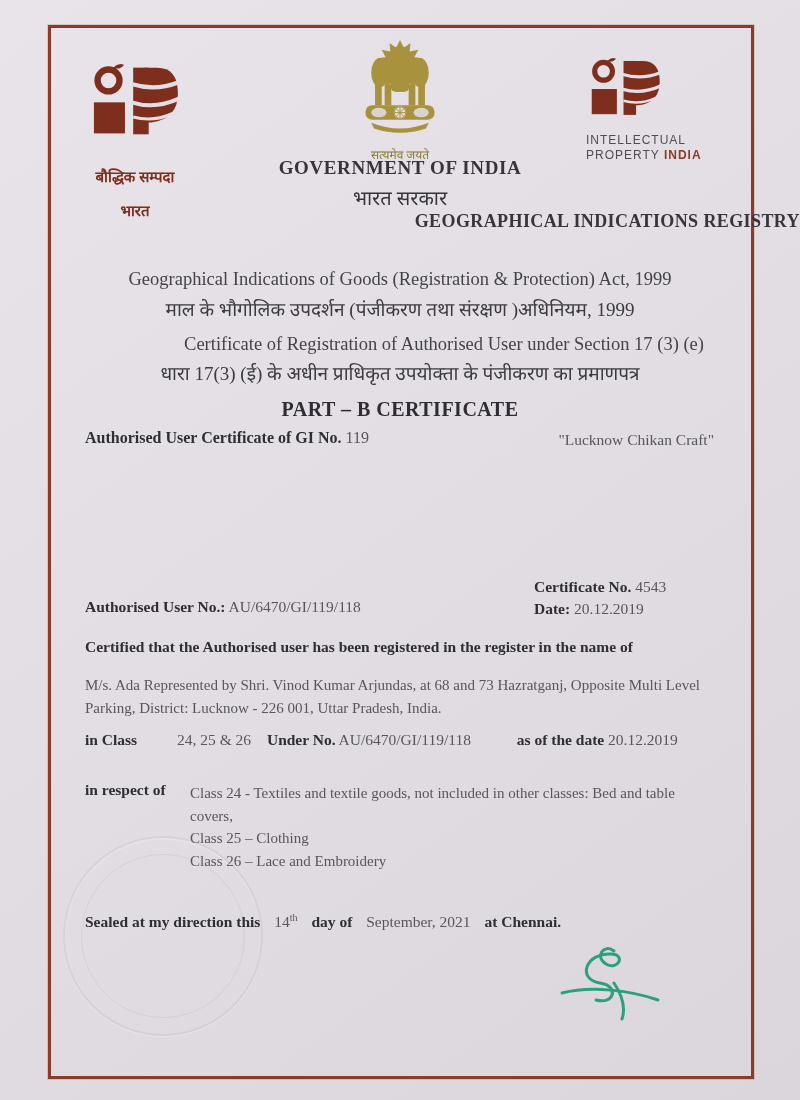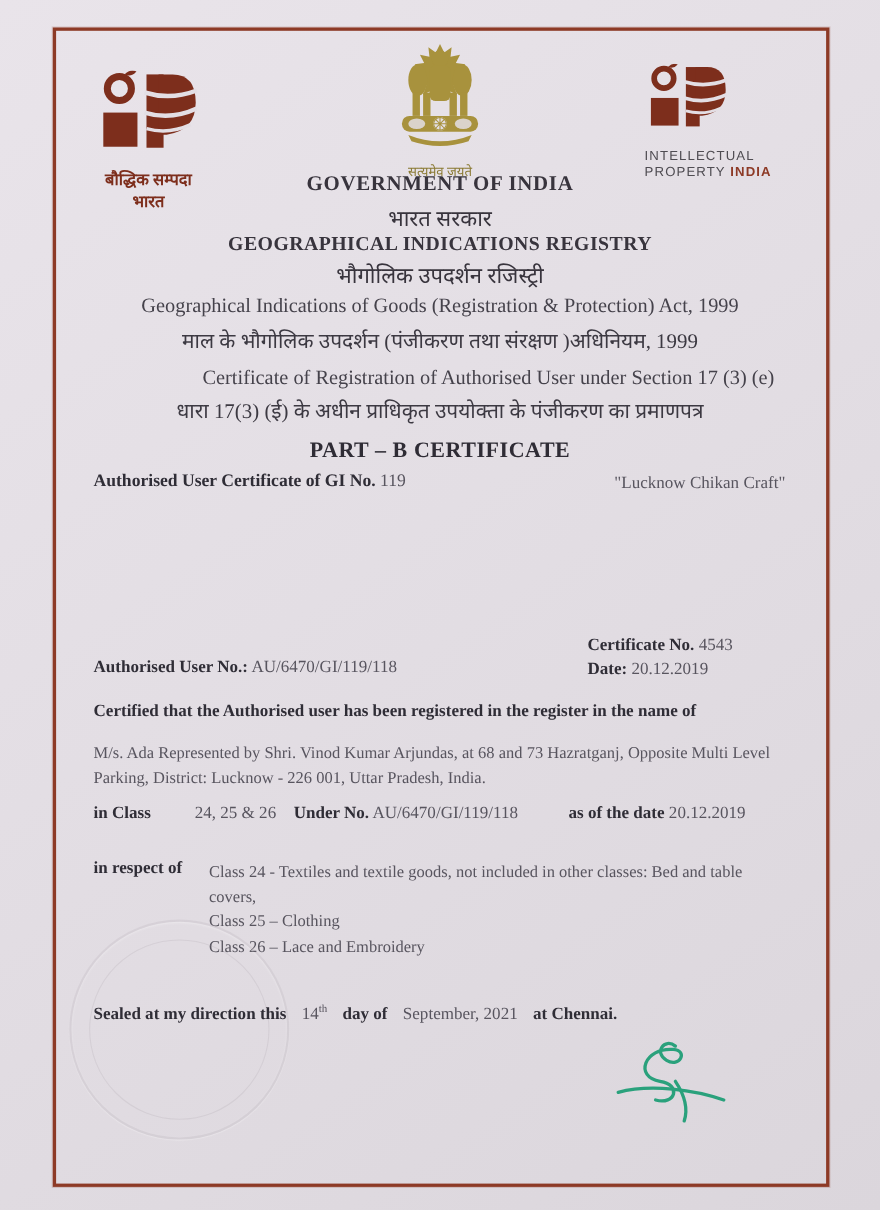--- a/index.html
+++ b/index.html
@@ -15,34 +15,34 @@
   .border-frame {
     position:absolute; left:48px; top:25px; right:46px; bottom:21px;
     border:3px solid #8d3a26;
     box-shadow:0 0 0 1px rgba(141,58,38,.18);
     pointer-events:none;
   }
   
   .logo-left { position:absolute; left:74px; top:64px; width:122px; text-align:center; }
   .logo-right { position:absolute; left:586px; top:58px; width:140px; text-align:left; }
   .ip-caption-hi {
-    margin-top:4px; color:#7d2e1c; font-weight:bold; font-size:15px; line-height:1.05;
+    margin-top:18px; color:#7d2e1c; font-weight:bold; font-size:15px; line-height:1.05;
   }
   .ip-caption-en {
     margin-top:3px; font-family:"Liberation Sans", sans-serif; font-size:12px;
     letter-spacing:1px; color:#4f4c52; line-height:1.25;
   }
   .ip-caption-en .india { color:#8d3a26; font-weight:bold; }
   .emblem { position:absolute; left:340px; top:38px; width:120px; text-align:center; }
   .emblem-motto { margin-top:0px; color:#8a7a33; font-size:12px; }
   
   .c { position:absolute; left:0; width:100%; text-align:center; color:#38343d; }
   .gov-en        { top:157px; font-size:19px; font-weight:bold; letter-spacing:.6px; }
   .gov-hi        { top:184px; font-size:20px; }
-  .registry-en   { top:211px; font-size:18px; font-weight:bold; letter-spacing:.4px; }
+  .registry-en   { top:211px; font-size:18px; font-weight:bold; letter-spacing:.4px;text-align:right; }
   .registry-hi   { top:236px; font-size:20px; }
   .act-en        { top:269px; font-size:18.5px; color:#45424b; }
   .act-hi        { top:296px; font-size:19px; color:#3c3942; }
   .section-en    { top:334px; font-size:18.5px; color:#45424b;padding-left:44px; }
   .section-hi    { top:360px; font-size:19px; color:#3c3942; }
   .part-title    { top:398px; font-size:20px; font-weight:bold; letter-spacing:.5px; color:#2f2c35; }
   
   .lbl { font-weight:bold; color:#2f2d36; }
   .val { color:#58555f; }
   .gi-line-label { position:absolute; left:85px; top:429px; font-size:16px; }
@@ -143,21 +143,20 @@
       <div>
         <span>PROPERTY</span>
         <span class="india">INDIA</span>
       </div>
     </div>
   </div>
 
   <div class="c gov-en">GOVERNMENT OF INDIA</div>
   <div class="c gov-hi">भारत सरकार</div>
   <div class="c registry-en">GEOGRAPHICAL INDICATIONS REGISTRY</div>
-  <div class="c registry-hi">भौगोलिक उपदर्शन रजिस्ट्री</div>
   <div class="c act-en">Geographical Indications of Goods (Registration &amp; Protection) Act, 1999</div>
   <div class="c act-hi">माल के भौगोलिक उपदर्शन (पंजीकरण तथा संरक्षण )अधिनियम, 1999</div>
   <div class="c section-en">Certificate of Registration of Authorised User under Section 17 (3) (e)</div>
   <div class="c section-hi">धारा 17(3) (ई) के अधीन प्राधिकृत उपयोक्ता के पंजीकरण का प्रमाणपत्र</div>
   <div class="c part-title">PART – B CERTIFICATE</div>
 
   <div class="gi-line-label">
     <span class="lbl">Authorised User Certificate of GI No.</span>
     <span class="val">119</span>
   </div>

